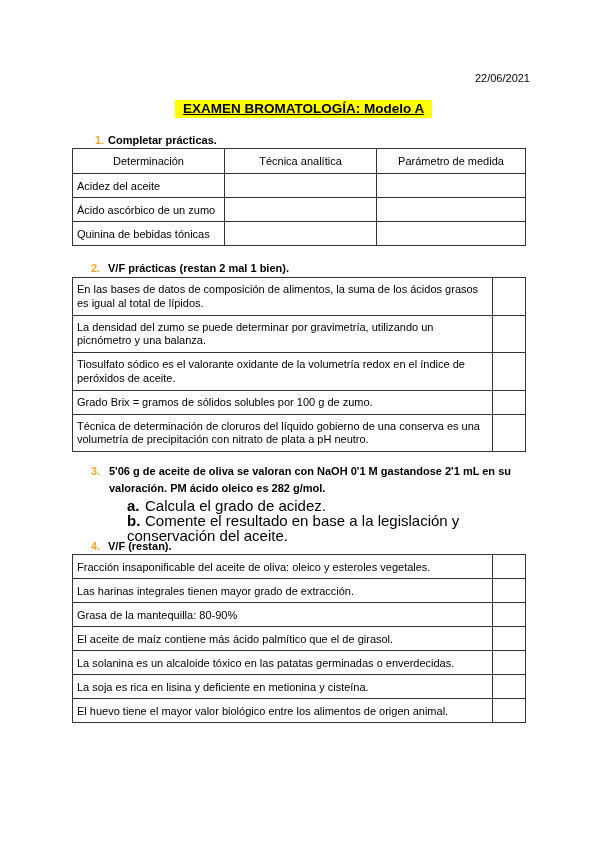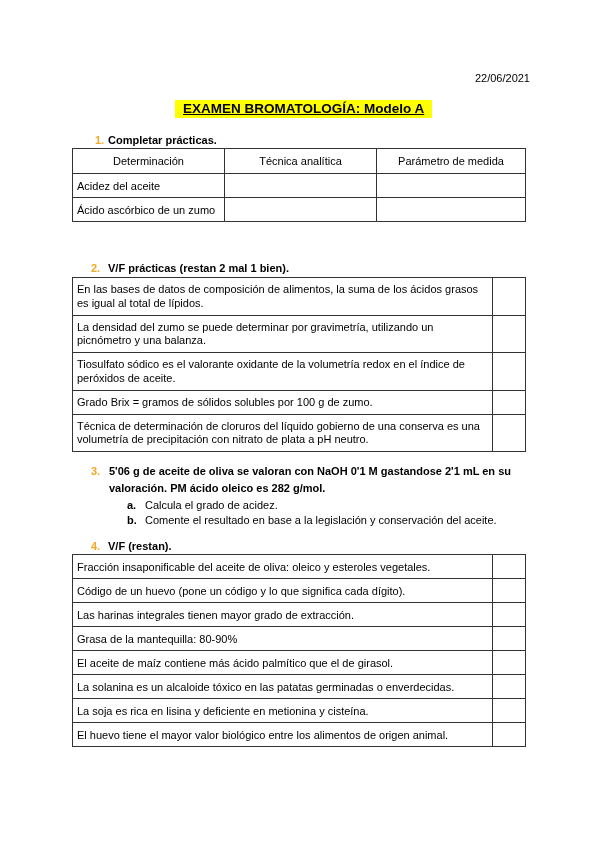--- a/index.html
+++ b/index.html
@@ -17,21 +17,21 @@
     .t1 { left: 72px; top: 148px; width: 454px; }
     .t1 th { text-align: center; height: 24px; }
     .t1 td { height: 23px; }
     .t2 { left: 72px; top: 277px; width: 454px; }
     .t2 td { line-height: 13.5px; padding-top: 2px; padding-bottom: 2px; }
     .t4 { left: 72px; top: 554px; width: 454px; }
     .t4 td { height: 23px; }
     .q3 { left: 91px; top: 463px; width: 440px; font-size: 11px; font-weight: bold; line-height: 17px; }
     .q3 .num { color: #f5a623; position: absolute; left: 0; top: 0; }
     .q3 .body { margin-left: 18px; }
-    .sub { font-size: 11px; line-height: 15px; }
+    .sub { font-size: 15px; line-height: 15px; }
     .sub .letter { display: inline-block; width: 18px; font-weight: bold; }
   </style>
 </head>
 <body>
 
 <div class="abs date">22/06/2021</div>
 
 <div class="abs title"><span>EXAMEN BROMATOLOGÍA: Modelo A</span></div>
 
 <div class="abs qhead" style="left:91px; top:134px;text-align:center;">
@@ -44,20 +44,25 @@
     <th style="width:143px">Técnica analítica</th>
     <th>Parámetro de medida</th>
   </tr>
   <tr>
     <td>Acidez del aceite</td>
     <td></td>
     <td></td>
   </tr>
   <tr>
     <td>Ácido ascórbico de un zumo</td>
+    <td></td>
+    <td></td>
+  </tr>
+  <tr>
+    <td>Quinina de bebidas tónicas</td>
     <td></td>
     <td></td>
   </tr>
 </tbody>
   </table>
 
 <div class="abs qhead" style="left:91px; top:262px;">
   <span class="num">2.</span><span>V/F prácticas (restan 2 mal 1 bien).</span>
 </div>
 <table class="t2">
@@ -101,24 +106,20 @@
 <div class="abs qhead" style="left:91px; top:540px;">
   <span class="num">4.</span><span>V/F (restan).</span>
 </div>
 <table class="t4">
   <tbody>
       <tr>
     <td>Fracción insaponificable del aceite de oliva: oleico y esteroles vegetales.</td>
     <td style="width:24px"></td>
   </tr>
   <tr>
-    <td>Código de un huevo (pone un código y lo que significa cada dígito).</td>
-    <td></td>
-  </tr>
-  <tr>
     <td>Las harinas integrales tienen mayor grado de extracción.</td>
     <td></td>
   </tr>
   <tr>
     <td>Grasa de la mantequilla: 80-90%</td>
     <td></td>
   </tr>
   <tr>
     <td>El aceite de maíz contiene más ácido palmítico que el de girasol.</td>
     <td></td>

